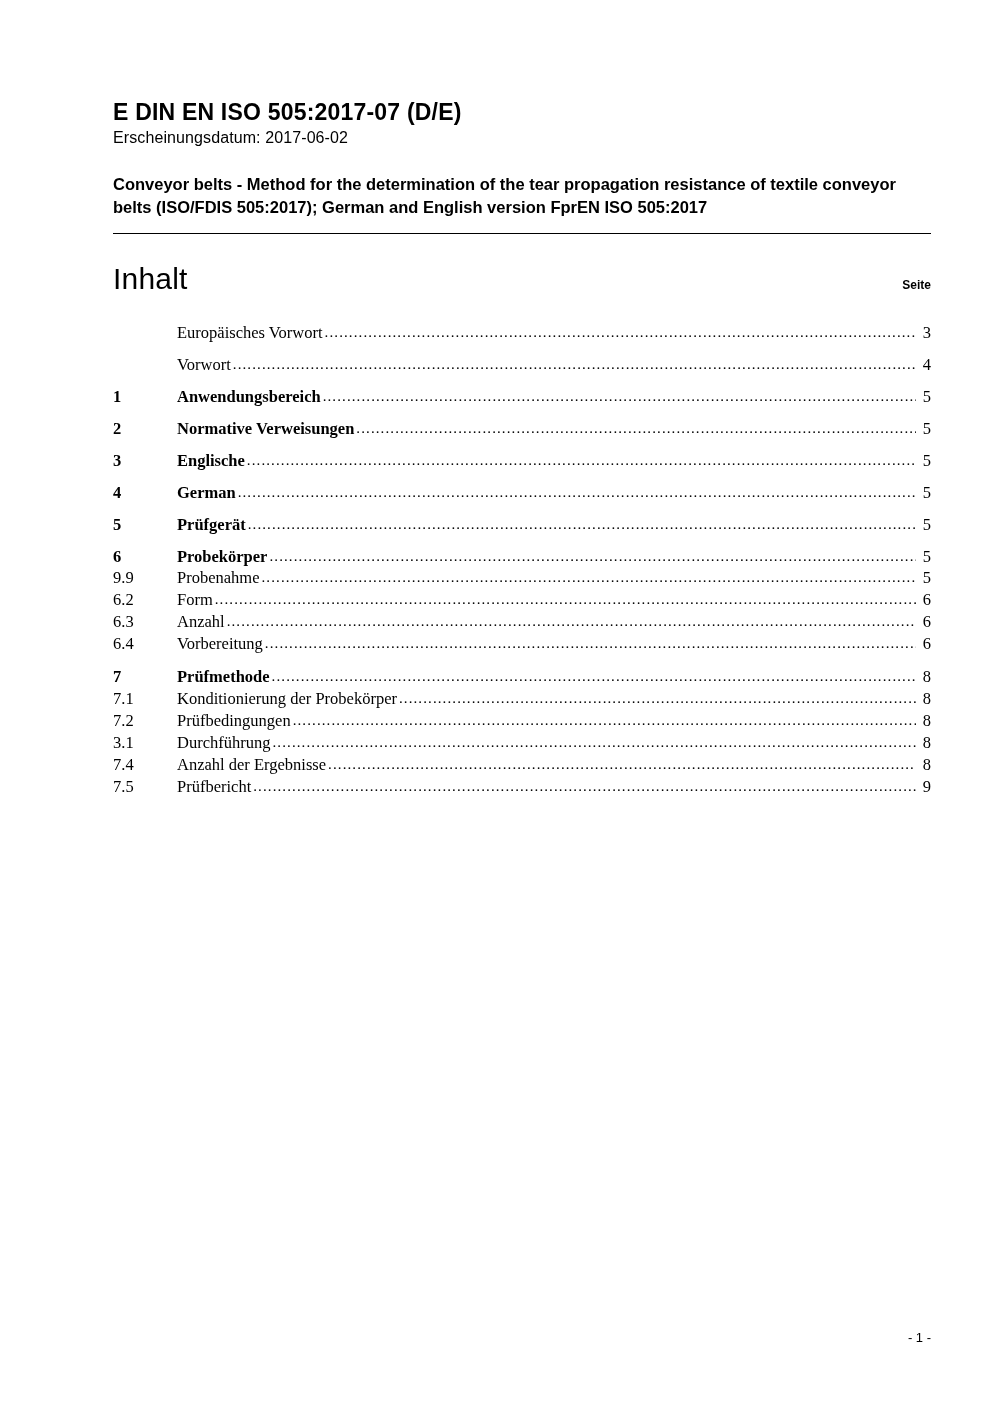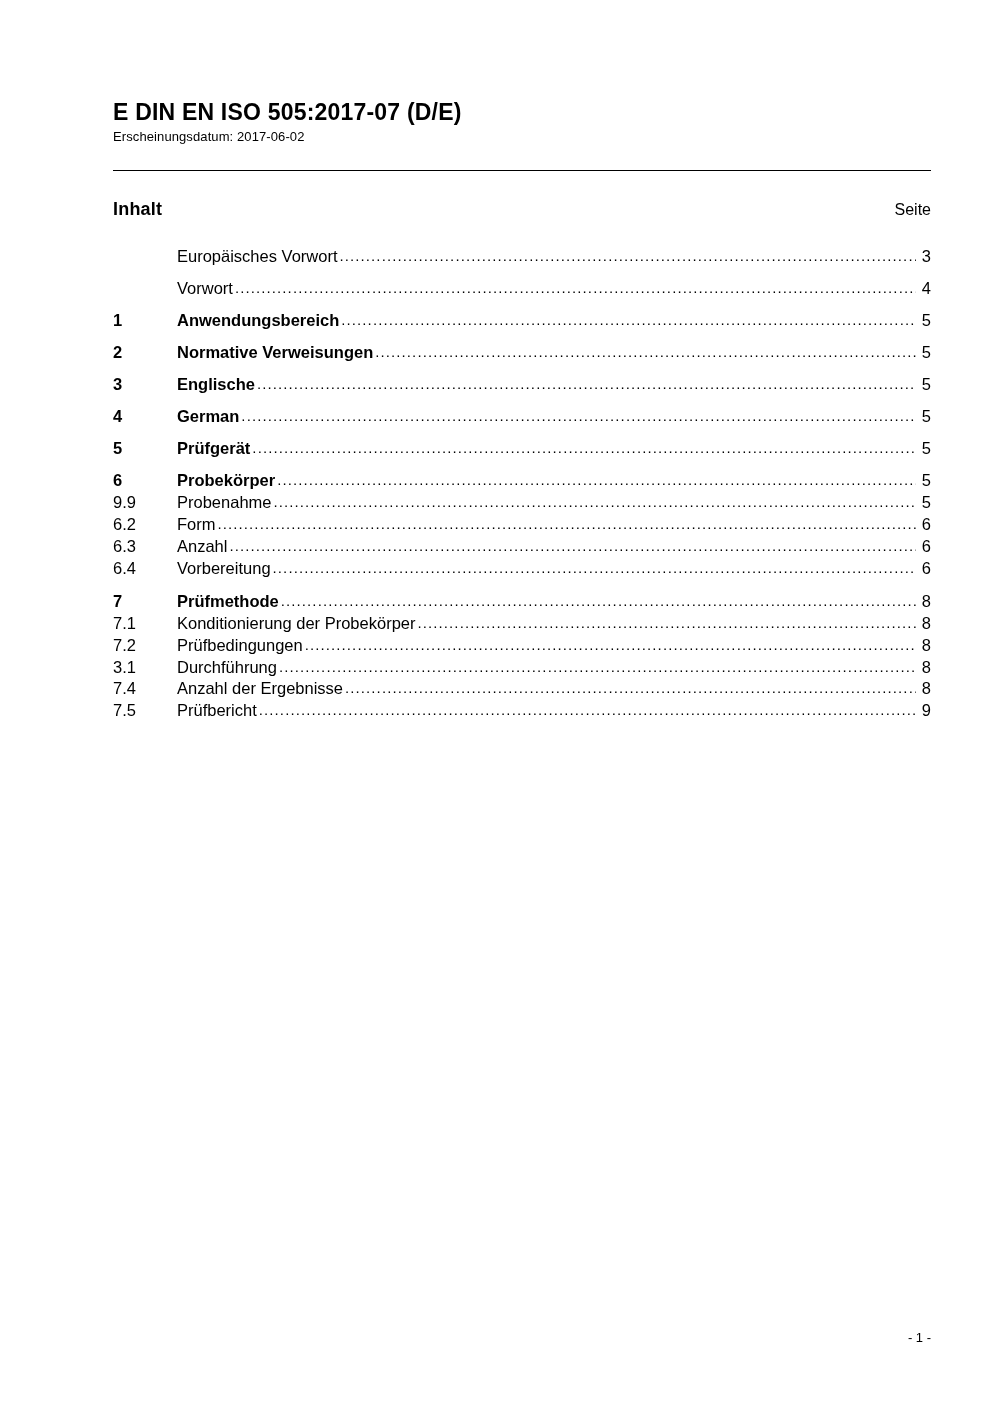--- a/index.html
+++ b/index.html
@@ -30,21 +30,21 @@
   .doc-number {
     font-family: "Liberation Sans", sans-serif;
     font-weight: bold;
     font-size: 23px;
     letter-spacing: 0.2px;
     line-height: 1.15;
     margin: 0 0 4px 0;
   }
   .doc-date {
     font-family: "Liberation Sans", sans-serif;
-    font-size: 13px;
+    font-size: 16px;
     margin: 0 0 26px 0;
     letter-spacing: 0.1px;
   }
   .title-de {
     font-family: "Liberation Sans", sans-serif;
     font-weight: bold;
     font-size: 16.5px;
     line-height: 1.38;
     margin: 0 0 26px 0;
     max-width: 800px;
@@ -65,32 +65,32 @@
   }
   .toc-header {
     display: flex;
     align-items: baseline;
     justify-content: space-between;
     margin-top: 28px;
     margin-bottom: 26px;
   }
   .toc-header h2 {
     font-family: "Liberation Sans", sans-serif;
-    font-weight: bold;
-    font-size: 18px;
+    font-weight: normal;
+    font-size: 30px;
     margin: 0;
     letter-spacing: 0.2px;
   }
   .toc-header .seite {
     font-family: "Liberation Sans", sans-serif;
-    font-weight: normal;
-    font-size: 16px;
+    font-weight: bold;
+    font-size: 12px;
   }
   .toc {
-    font-family: Liberation Sans, sans-serif;
+    font-family: Liberation Serif, serif;
     font-size: 16.5px;
   }
   .toc-row {
     display: flex;
     align-items: baseline;
     width: 100%;
     line-height: 1.33;
     white-space: nowrap;
   }
   .toc-row.gap-before {
@@ -138,20 +138,21 @@
 </style>
 </head>
 <body>
 
 <div class="page">
   <div class="content">
 
     <div class="doc-number">E DIN EN ISO 505:2017-07 (D/E)</div>
     <div class="doc-date">Erscheinungsdatum: 2017-06-02</div>
 
+    <div class="title-en">Conveyor belts - Method for the determination of the tear propagation resistance of textile conveyor belts (ISO/FDIS 505:2017); German and English version FprEN ISO 505:2017</div>
 
     <hr class="rule">
 
     <div class="toc-header">
       <h2>Inhalt</h2>
       <span class="seite">Seite</span>
     </div>
 
     <div class="toc" id="toc-list">
         <div class="toc-row spaced">

